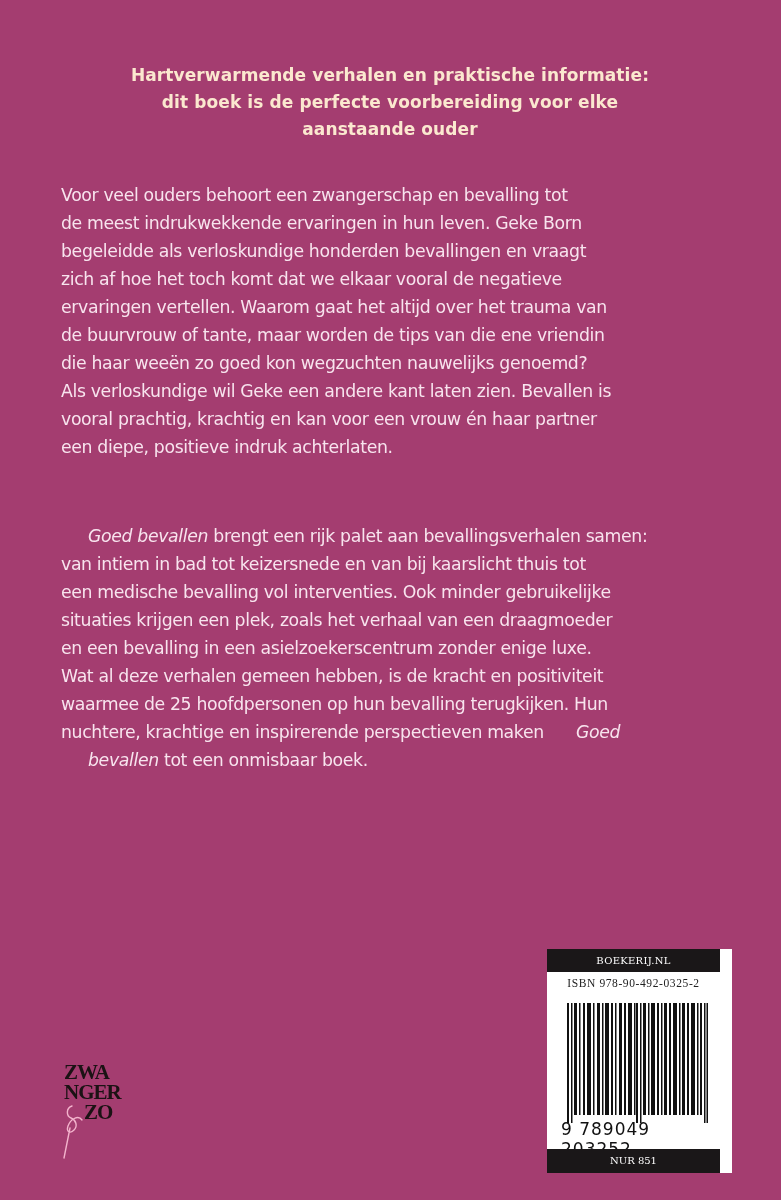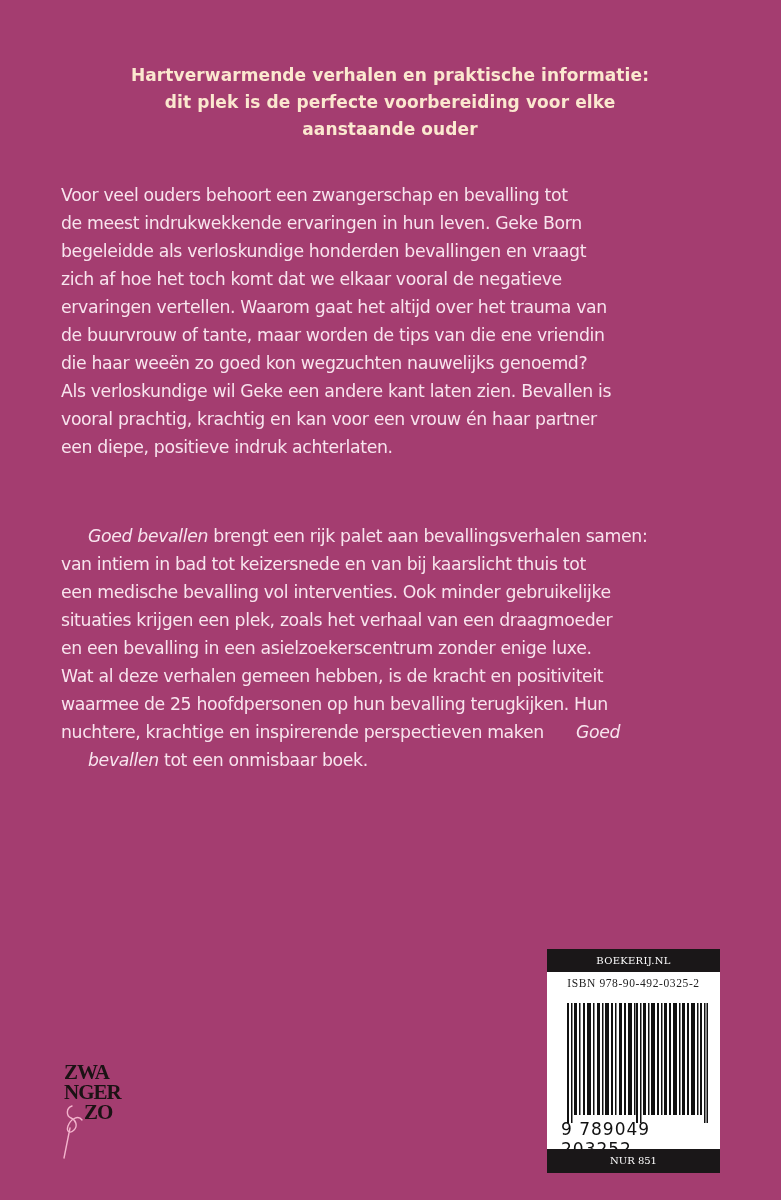--- a/index.html
+++ b/index.html
@@ -19,22 +19,23 @@
     color:#f8e4ee;
     font-family:"DejaVu Sans", sans-serif;
     font-size:17.3px; line-height:28px;
     letter-spacing:-0.35px;
   }
   .body-text .line { display:block; white-space:nowrap; }
   .p1 { top:181px; }
   .p2 { top:522px; }
   em { font-style:italic;margin-left:27px; }
   .barcode-box {
-    position:absolute; left:547px; top:949px; width:173px; height:224px;
+    position:absolute; left:547px; top:949px; width:141px; height:224px;
     background:#fff;
+    padding-left:44px;
   }
   .bc-top {
     position:absolute; left:0; top:0; width:173px; height:23px;
     background:#1a1718; color:#fff; text-align:center;
     font-family:"DejaVu Serif", serif; font-size:10px; line-height:23px;
     letter-spacing:0.3px;
   }
   .bc-isbn {
     position:absolute; left:0; top:28px; width:173px; text-align:center;
     font-family:Liberation Serif, serif; font-size:11.5px; color:#222;
@@ -62,21 +63,21 @@
   .logo .row3 { padding-left:20px; }
   .logo .amp {
     position:absolute; left:-4px; top:40px; width:26px; height:60px;
   }
 </style>
 </head>
 <body>
 
 <div class="tagline">
   <div>Hartverwarmende verhalen en praktische informatie:</div>
-  <div>dit plek is de perfecte voorbereiding voor elke</div>
+  <div>dit boek is de perfecte voorbereiding voor elke</div>
   <div>aanstaande ouder</div>
 </div>
 
 <div class="body-text p1">
   <span class="line">Voor veel ouders behoort een zwangerschap en bevalling tot</span>
   <span class="line">de meest indrukwekkende ervaringen in hun leven. Geke Born</span>
   <span class="line">begeleidde als verloskundige honderden bevallingen en vraagt</span>
   <span class="line">zich af hoe het toch komt dat we elkaar vooral de negatieve</span>
   <span class="line">ervaringen vertellen. Waarom gaat het altijd over het trauma van</span>
   <span class="line">de buurvrouw of tante, maar worden de tips van die ene vriendin</span>

